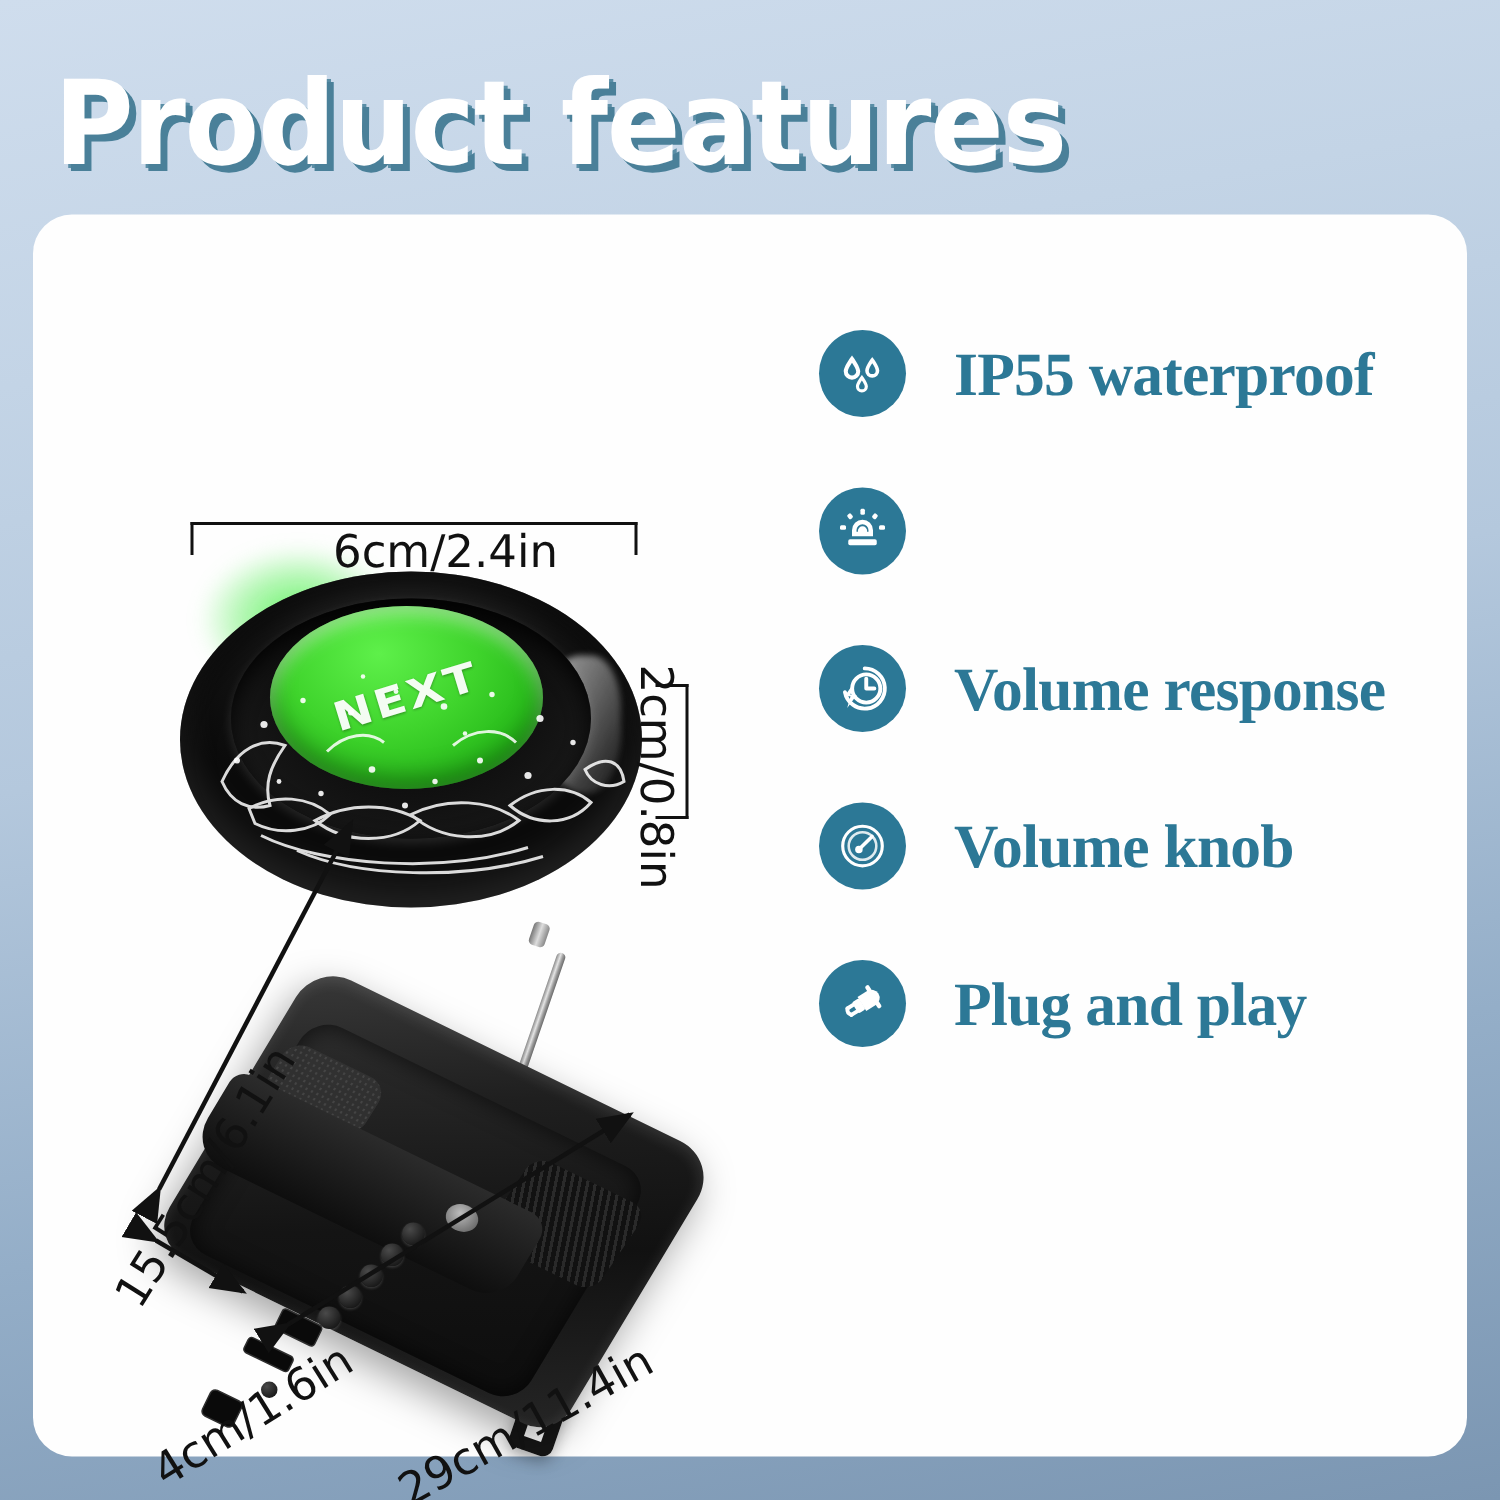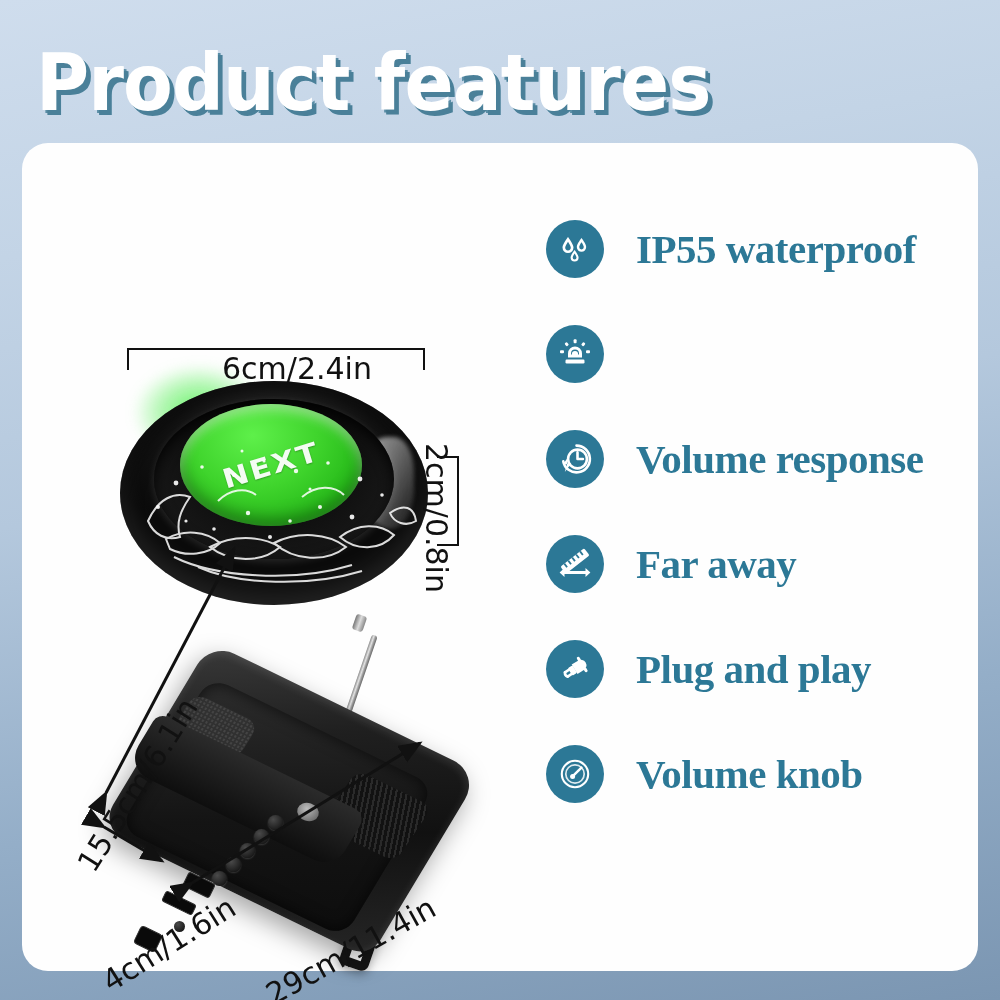--- a/index.html
+++ b/index.html
@@ -314,65 +314,43 @@
       <svg width="38" height="38" viewBox="0 0 38 38">
         <path d="M20.5 5.6 a13.4 13.4 0 1 1 -13.2 15.8" fill="none" stroke="#fff" stroke-width="2.6" stroke-linecap="round"></path>
         <circle cx="21.5" cy="19" r="9.4" fill="none" stroke="#fff" stroke-width="2.6"></circle>
         <path d="M21.5 12.4 v6.6 h5.4" fill="none" stroke="#fff" stroke-width="2.6" stroke-linecap="round" stroke-linejoin="round"></path>
         <path d="M12.6 16.4 L7.0 24.2 h4.0 L8.8 32 l6.4 -8.6 h-4.2 z" fill="#fff"></path>
       </svg>
     </div>
     <span class="feature-label">Volume response</span>
   </div>
 
-  <div class="feature-row">
-    <div class="feature-icon">
-      <svg width="38" height="38" viewBox="0 0 38 38" fill="#fff">
-        <g transform="rotate(-38 19 16)">
-          <rect x="4" y="11.5" width="30" height="9" rx="1.6"></rect>
-          <g fill="#2c7896">
-            <rect x="8" y="11.5" width="1.8" height="4.6"></rect>
-            <rect x="13" y="11.5" width="1.8" height="4.6"></rect>
-            <rect x="18" y="11.5" width="1.8" height="4.6"></rect>
-            <rect x="23" y="11.5" width="1.8" height="4.6"></rect>
-            <rect x="28" y="11.5" width="1.8" height="4.6"></rect>
-          </g>
-        </g>
-        <g>
-          <rect x="7" y="26" width="24" height="3" rx="1.4"></rect>
-          <path d="M8.5 23 L3.6 27.5 L8.5 32 z"></path>
-          <path d="M29.5 23 L34.4 27.5 L29.5 32 z"></path>
-        </g>
-      </svg>
-    </div>
-    <span class="feature-label">Far away</span>
-  </div>
-
+
+
+  <div class="feature-row">
+    <div class="feature-icon">
+      <svg width="38" height="38" viewBox="0 0 38 38">
+        <circle cx="19" cy="19" r="13.2" fill="none" stroke="#fff" stroke-width="2.1"></circle>
+        <circle cx="19" cy="19" r="9.2" fill="none" stroke="#fff" stroke-width="1.7" opacity="0.85"></circle>
+        <path d="M17.6 20.4 L25.4 12.6" stroke="#fff" stroke-width="2.4" stroke-linecap="round"></path>
+        <circle cx="16.6" cy="21.4" r="2.5" fill="#fff"></circle>
+      </svg>
+    </div>
+    <span class="feature-label">Volume knob</span>
+  </div>
 
   <div class="feature-row">
     <div class="feature-icon">
       <svg width="38" height="38" viewBox="0 0 38 38">
         <g transform="rotate(-32 19 19)">
           <path d="M18.5 13.5 h7.5 a5.5 5.5 0 0 1 0 11 h-7.5 z" fill="#fff"></path>
           <rect x="26" y="10.2" width="3" height="5" rx="1.4" fill="#fff"></rect>
           <rect x="26" y="22.8" width="3" height="5" rx="1.4" fill="#fff"></rect>
           <rect x="13.2" y="14.6" width="5.6" height="8.8" rx="1.4" fill="#fff"></rect>
           <path d="M13.2 16.5 h-4.5 M13.2 21.5 h-4.5" stroke="#fff" stroke-width="2.6" stroke-linecap="round"></path>
           <path d="M8.7 16.5 a4 4 0 0 0 0 5" fill="none" stroke="#fff" stroke-width="2.6" stroke-linecap="round"></path>
         </g>
       </svg>
     </div>
     <span class="feature-label">Plug and play</span>
   </div>
 
-  <div class="feature-row">
-    <div class="feature-icon">
-      <svg width="38" height="38" viewBox="0 0 38 38">
-        <circle cx="19" cy="19" r="13.2" fill="none" stroke="#fff" stroke-width="2.1"></circle>
-        <circle cx="19" cy="19" r="9.2" fill="none" stroke="#fff" stroke-width="1.7" opacity="0.85"></circle>
-        <path d="M17.6 20.4 L25.4 12.6" stroke="#fff" stroke-width="2.4" stroke-linecap="round"></path>
-        <circle cx="16.6" cy="21.4" r="2.5" fill="#fff"></circle>
-      </svg>
-    </div>
-    <span class="feature-label">Volume knob</span>
-  </div>
-
 </div>
 
 </body></html>

